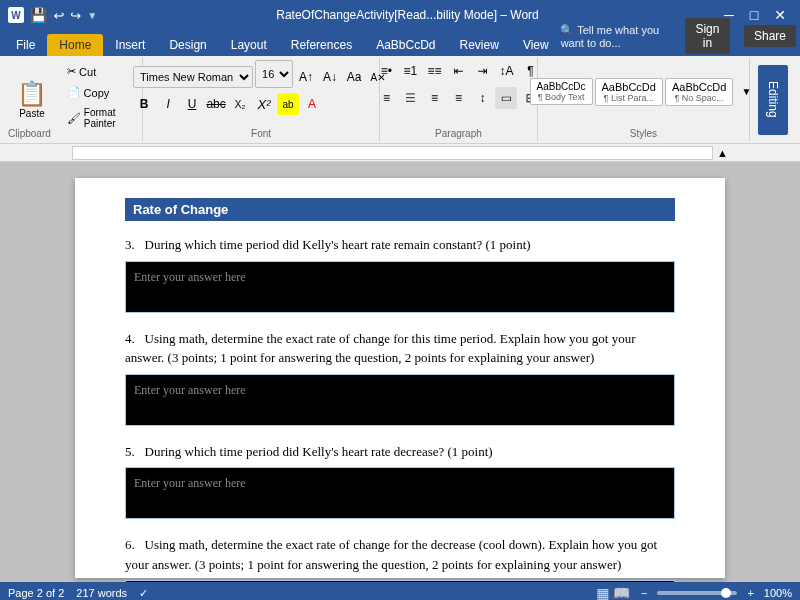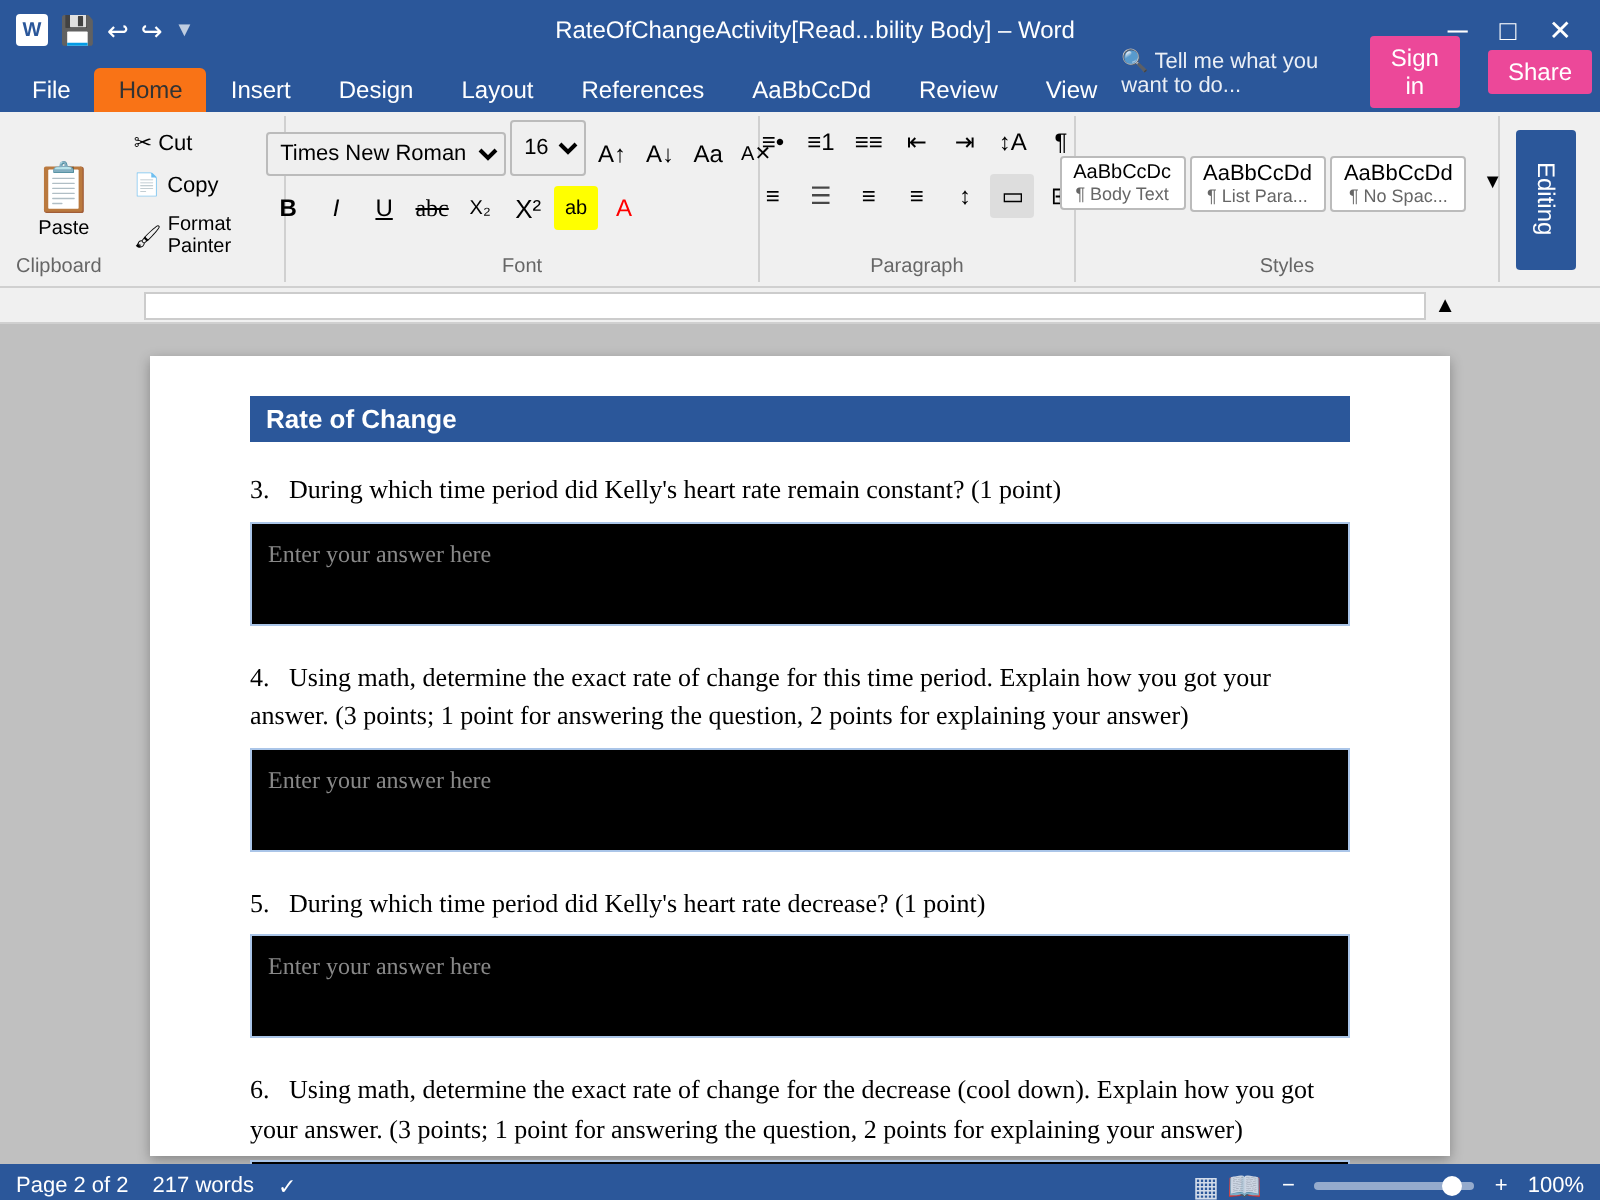--- a/index.html
+++ b/index.html
@@ -31,21 +31,21 @@
       height: 26px;
     }
     .ribbon-tab {
       padding: 4px 12px;
       font-size: 12px;
       color: white;
       cursor: pointer;
       border-radius: 3px 3px 0 0;
     }
     .ribbon-tab.active {
-      background: #f97316;
+      background: #eab308;
       color: #333;
     }
 
     
     .ribbon {
       background: #f0f0f0;
       border-bottom: 1px solid #d0d0d0;
       display: flex;
       align-items: stretch;
       height: 88px;
@@ -141,21 +141,21 @@
       font-size: 12px;
       writing-mode: vertical-rl;
       text-orientation: mixed;
       height: 70px;
       display: flex;
       align-items: center;
       justify-content: center;
     }
     .sign-in-btn {
       padding: 4px 10px;
-      background: #ec4899;
+      background: #404040;
       color: white;
       border: none;
       border-radius: 2px;
       font-size: 12px;
       cursor: pointer;
     }
 
     
     .ruler-container {
       background: #f0f0f0;
@@ -262,21 +262,21 @@
 <body>
 
 <div class="title-bar">
   <div class="title-bar-left">
     <span class="title-icon">W</span>
     <span style="cursor:pointer;font-size:14px;">💾</span>
     <span style="cursor:pointer;font-size:13px;">↩</span>
     <span style="cursor:pointer;font-size:13px;">↪</span>
     <span style="font-size:10px;opacity:0.7">▼</span>
   </div>
-  <div class="title-bar-center">RateOfChangeActivity[Read...bility Body] – Word</div>
+  <div class="title-bar-center">RateOfChangeActivity[Read...bility Mode] – Word</div>
   <div class="title-bar-right">
     <button class="title-btn">─</button>
     <button class="title-btn">□</button>
     <button class="title-btn">✕</button>
   </div>
 </div>
 
 <div class="ribbon-tabs">
   <div class="ribbon-tab">File</div>
   <div class="ribbon-tab active">Home</div>
@@ -320,23 +320,23 @@
         </select>
         <span class="icon-btn">A↑</span>
         <span class="icon-btn">A↓</span>
         <span class="icon-btn">Aa</span>
         <span class="icon-btn" style="font-size:10px;">A✕</span>
       </div>
       <div class="font-row">
         <span class="icon-btn btn-bold">B</span>
         <span class="icon-btn btn-italic">I</span>
         <span class="icon-btn btn-underline">U</span>
-        <span class="icon-btn" style="text-decoration:line-through;font-family:Liberation Serif, serif;">abc</span>
+        <span class="icon-btn" style="text-decoration:line-through;">abc</span>
         <span class="icon-btn" style="font-size:10px;">X₂</span>
-        <span class="icon-btn" style="font-size:13px;">X²</span>
+        <span class="icon-btn" style="font-size:13px;font-style:italic;">X²</span>
         <span class="icon-btn" style="background:#ffff00;font-size:10px;">ab</span>
         <span class="icon-btn" style="color:red;font-size:12px;">A</span>
       </div>
     </div>
     <span class="ribbon-group-label">Font</span>
   </div>
 
   <div class="ribbon-group paragraph-group">
     <div class="ribbon-group-content" style="flex-direction:column;gap:3px;padding-bottom:16px;align-items:flex-start;">
       <div class="font-row">

